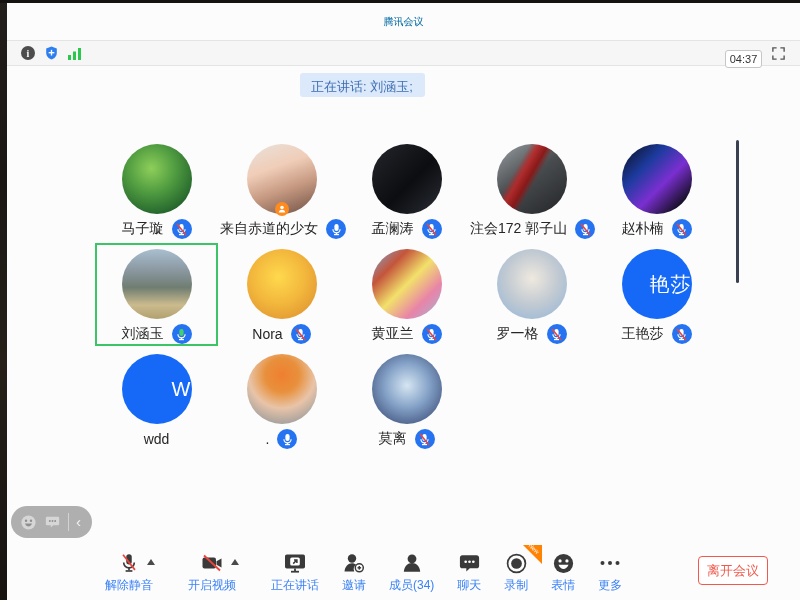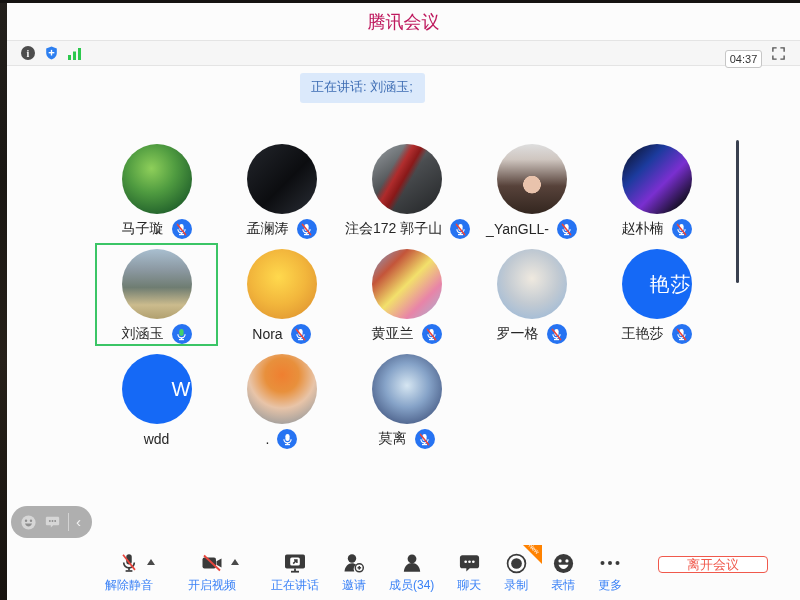--- a/index.html
+++ b/index.html
@@ -5,36 +5,36 @@
   html,body{margin:0;padding:0;background:#000;}
   *{box-sizing:border-box;font-family:"Liberation Sans","DejaVu Sans",sans-serif;}
   .screen{position:relative;width:800px;height:600px;background:#fcfcfc;overflow:hidden;}
   .edge-left{position:absolute;left:0;top:0;width:7px;height:600px;
     background:linear-gradient(180deg,#23201c 0%,#1a1713 30%,#262019 60%,#17130f 100%);}
   .edge-top{position:absolute;left:0;top:0;width:800px;height:3px;background:#151311;}
 
   
   .titlebar{position:absolute;left:7px;top:3px;right:0;height:37px;background:#fcfcfc;
     display:flex;align-items:center;justify-content:center;}
-  .titlebar .title{font-size:18px;color:#be185d;}
+  .titlebar .title{font-size:10px;color:#0369a1;}
 
   
   .statusbar{position:absolute;left:7px;top:40px;right:0;height:26px;background:#f6f6f6;
     border-top:1px solid #e4e4e4;border-bottom:1px solid #e4e4e4;
     display:flex;align-items:center;padding:0 14px;}
   .sb-left{display:flex;align-items:center;gap:9px;}
   .sb-right{margin-left:auto;display:flex;align-items:center;gap:9px;}
   .info-ic{width:14px;height:14px;border-radius:50%;background:#4d4d4d;color:#fff;
     font-size:10px;font-weight:bold;display:flex;align-items:center;justify-content:center;
     font-family:"Liberation Serif","DejaVu Serif",serif;}
   .timerbox{min-width:37px;height:18px;border:1px solid #c6c6c6;border-radius:3px;background:#fff;
     font-size:11px;color:#333;display:flex;align-items:center;justify-content:center;padding:0 3px;margin-top:12px;}
 
   
-  .banner{position:absolute;left:300px;top:73px;height:30px;line-height:27px;
+  .banner{position:absolute;left:300px;top:73px;height:24px;line-height:27px;
     background:#dbe9fb;color:#3f6eb4;font-size:13px;border-radius:3px;padding:0 12px 0 11px;}
 
   
   .grid{position:absolute;left:94px;top:137px;width:628px;display:flex;flex-wrap:wrap;}
   .cell{width:125px;height:105px;display:flex;flex-direction:column;align-items:center;padding-top:7px;}
   .cell.highlight{outline:2px solid #3bc566;outline-offset:-3px;}
   .avatar{width:70px;height:70px;border-radius:50%;position:relative;
     display:flex;align-items:center;justify-content:flex-end;flex:none;}
   .avatar-text{color:#fff;font-size:20px;letter-spacing:1px;}
   .sil{display:none;width:70px;height:70px;border-radius:50%;}
@@ -69,21 +69,21 @@
   .toolbar{position:absolute;left:7px;right:0;bottom:0;height:54px;background:#fcfcfc;}
   .titems{position:absolute;left:98px;top:5px;display:flex;gap:23px;align-items:flex-start;}
   .titem{display:flex;flex-direction:column;align-items:center;cursor:default;}
   .ticon-row{height:24px;display:flex;align-items:center;position:relative;}
   .ticon-row svg{display:block;}
   .caret{position:absolute;right:-15px;top:8px;width:0;height:0;
     border-left:4px solid transparent;border-right:4px solid transparent;border-bottom:6px solid #4a4a4a;}
   .titem.has-caret{margin-right:12px;}
   .tlabel{font-size:12px;color:#3b82f6;margin-top:2px;white-space:nowrap;}
   .new-badge{position:absolute;top:-6px;right:-14px;width:20px;height:20px;}
-  .leave-btn{position:absolute;right:32px;top:10px;height:17px;padding:0 28px;background:#fff;
+  .leave-btn{position:absolute;right:32px;top:10px;height:29px;padding:0 8px;background:#fff;
     border:1px solid #f0594c;border-radius:4px;color:#f0594c;font-size:13px;
     display:flex;align-items:center;}
 </style>
 </head>
 <body>
 
 <div class="screen">
   <div class="edge-left"></div>
 
   <div class="titlebar">
@@ -128,20 +128,44 @@
           <rect class="mic-body" x="7.2" y="2.8" width="5.6" height="9.2" rx="2.8"></rect>
           <path class="mic-arc" d="M5.2 9.8a4.8 4.8 0 0 0 9.6 0"></path>
           <line class="mic-stem" x1="10" y1="14.6" x2="10" y2="16.4"></line>
           <line class="mic-base" x1="6.7" y1="16.8" x2="13.3" y2="16.8"></line>
           <line class="mic-slash" x1="4.6" y1="3.2" x2="15.4" y2="16.8"></line>
         </svg>
       </span>
     </div>
   </div>
 
+  <div class="cell">
+    <div class="avatar" style="background: linear-gradient(160deg, rgb(233, 226, 219) 0%, rgb(240, 205, 184) 35%, rgb(199, 154, 130) 62%, rgb(110, 79, 67) 100%);">
+      <span class="avatar-text"></span>
+
+      <span class="host-badge">
+        <svg viewBox="0 0 14 14">
+          <circle cx="7" cy="4.8" r="2.5" fill="#fff"></circle>
+          <path d="M7 8c-2.7 0-4.3 1.7-4.6 4h9.2C11.3 9.7 9.7 8 7 8z" fill="#fff"></path>
+        </svg>
+      </span>
+    </div>
+    <div class="name-row">
+      <span class="pname">来自赤道的少女</span>
+      <span class="mic active">
+        <svg viewBox="0 0 20 20">
+          <rect class="mic-body" x="7.2" y="2.8" width="5.6" height="9.2" rx="2.8"></rect>
+          <path class="mic-arc" d="M5.2 9.8a4.8 4.8 0 0 0 9.6 0"></path>
+          <line class="mic-stem" x1="10" y1="14.6" x2="10" y2="16.4"></line>
+          <line class="mic-base" x1="6.7" y1="16.8" x2="13.3" y2="16.8"></line>
+          <line class="mic-slash" x1="4.6" y1="3.2" x2="15.4" y2="16.8"></line>
+        </svg>
+      </span>
+    </div>
+  </div>
 
   <div class="cell">
     <div class="avatar" style="background: linear-gradient(135deg, rgb(35, 38, 44) 0%, rgb(12, 13, 16) 55%, rgb(42, 46, 54) 100%);">
       <span class="avatar-text"></span>
 
     </div>
     <div class="name-row">
       <span class="pname">孟澜涛</span>
       <span class="mic muted">
         <svg viewBox="0 0 20 20">
@@ -167,38 +191,20 @@
           <rect class="mic-body" x="7.2" y="2.8" width="5.6" height="9.2" rx="2.8"></rect>
           <path class="mic-arc" d="M5.2 9.8a4.8 4.8 0 0 0 9.6 0"></path>
           <line class="mic-stem" x1="10" y1="14.6" x2="10" y2="16.4"></line>
           <line class="mic-base" x1="6.7" y1="16.8" x2="13.3" y2="16.8"></line>
           <line class="mic-slash" x1="4.6" y1="3.2" x2="15.4" y2="16.8"></line>
         </svg>
       </span>
     </div>
   </div>
 
-  <div class="cell">
-    <div class="avatar" style="background: radial-gradient(circle at 50% 58%, rgb(233, 195, 172) 0%, rgb(233, 195, 172) 16%, rgba(0, 0, 0, 0) 17%), linear-gradient(rgb(222, 222, 222) 0%, rgb(207, 198, 192) 22%, rgb(87, 66, 58) 60%, rgb(51, 38, 31) 100%);">
-      <span class="avatar-text"></span>
-
-    </div>
-    <div class="name-row">
-      <span class="pname">_YanGLL-</span>
-      <span class="mic muted">
-        <svg viewBox="0 0 20 20">
-          <rect class="mic-body" x="7.2" y="2.8" width="5.6" height="9.2" rx="2.8"></rect>
-          <path class="mic-arc" d="M5.2 9.8a4.8 4.8 0 0 0 9.6 0"></path>
-          <line class="mic-stem" x1="10" y1="14.6" x2="10" y2="16.4"></line>
-          <line class="mic-base" x1="6.7" y1="16.8" x2="13.3" y2="16.8"></line>
-          <line class="mic-slash" x1="4.6" y1="3.2" x2="15.4" y2="16.8"></line>
-        </svg>
-      </span>
-    </div>
-  </div>
 
   <div class="cell">
     <div class="avatar" style="background: linear-gradient(135deg, rgb(10, 10, 20) 0%, rgb(28, 59, 158) 32%, rgb(122, 47, 208) 58%, rgb(13, 13, 24) 88%);">
       <span class="avatar-text"></span>
 
     </div>
     <div class="name-row">
       <span class="pname">赵朴楠</span>
       <span class="mic muted">
         <svg viewBox="0 0 20 20">

